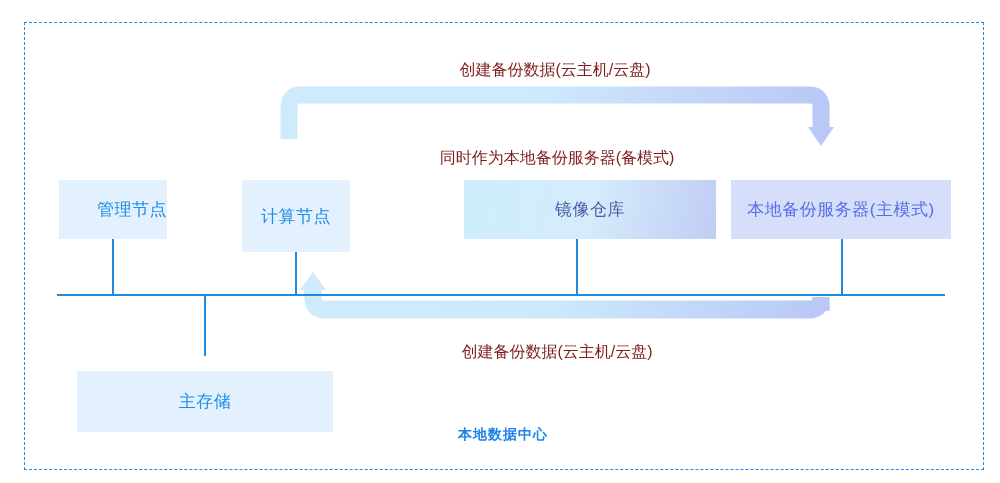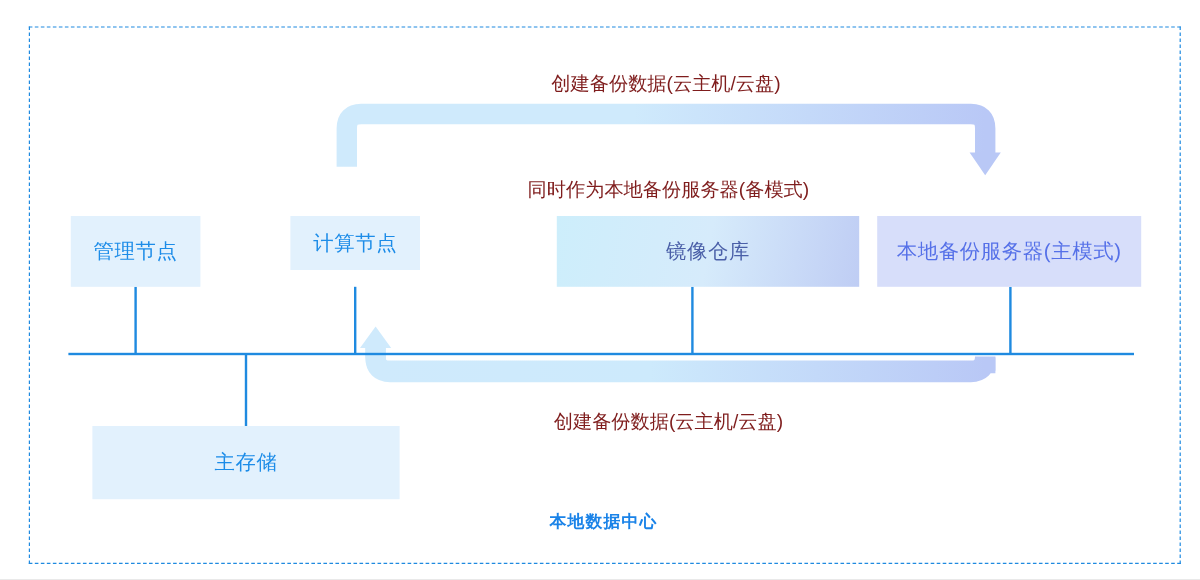--- a/index.html
+++ b/index.html
@@ -139,36 +139,36 @@
     <div class="vline" style="left:570px; top:233px; height:56px;"></div>
     <div class="vline" style="left:835px; top:233px; height:56px;"></div>
     <div class="vline" style="left:198px; top:289px; height:61px;"></div>
 
     <div class="caption" style="left:549px; top:54px; transform:translateX(-50%);">创建备份数据(云主机/云盘)</div>
 
     <div class="caption" style="left:551px; top:142px; transform:translateX(-50%);">同时作为本地备份服务器(备模式)</div>
 
     <div class="caption" style="left:551px; top:336px; transform:translateX(-50%);">创建备份数据(云主机/云盘)</div>
 
-    <div class="node-box box-plain" style="left:53px; top:174px; width:108px; height:59px;">
+    <div class="node-box box-plain" style="left:53px; top:174px; width:108px; height:59px;justify-content:flex-end;">
       <span>管理节点</span>
     </div>
 
-    <div class="node-box box-plain" style="left:236px; top:174px; width:108px; height:45px;">
+    <div class="node-box box-plain" style="left:236px; top:174px; width:108px; height:72px;">
       <span>计算节点</span>
     </div>
 
     <div class="node-box box-gradient" style="left:458px; top:174px; width:252px; height:59px; background:linear-gradient(100deg,#cdeefb 0%,#d6ebfb 50%,#bfcdf4 100%);">
       <span>镜像仓库</span>
     </div>
 
     <div class="node-box box-lavender" style="left:725px; top:174px; width:220px; height:59px;">
       <span>本地备份服务器(主模式)</span>
     </div>
 
-    <div class="node-box box-plain" style="left:71px; top:349px; width:256px; height:61px;">
+    <div class="node-box box-plain" style="left:71px; top:365px; width:256px; height:61px;">
       <span>主存储</span>
     </div>
 
     <div class="footer-title" style="left:497px; top:420px; transform:translateX(-50%);">本地数据中心</div>
 
   </div>
 </div>
 
 </body></html>

